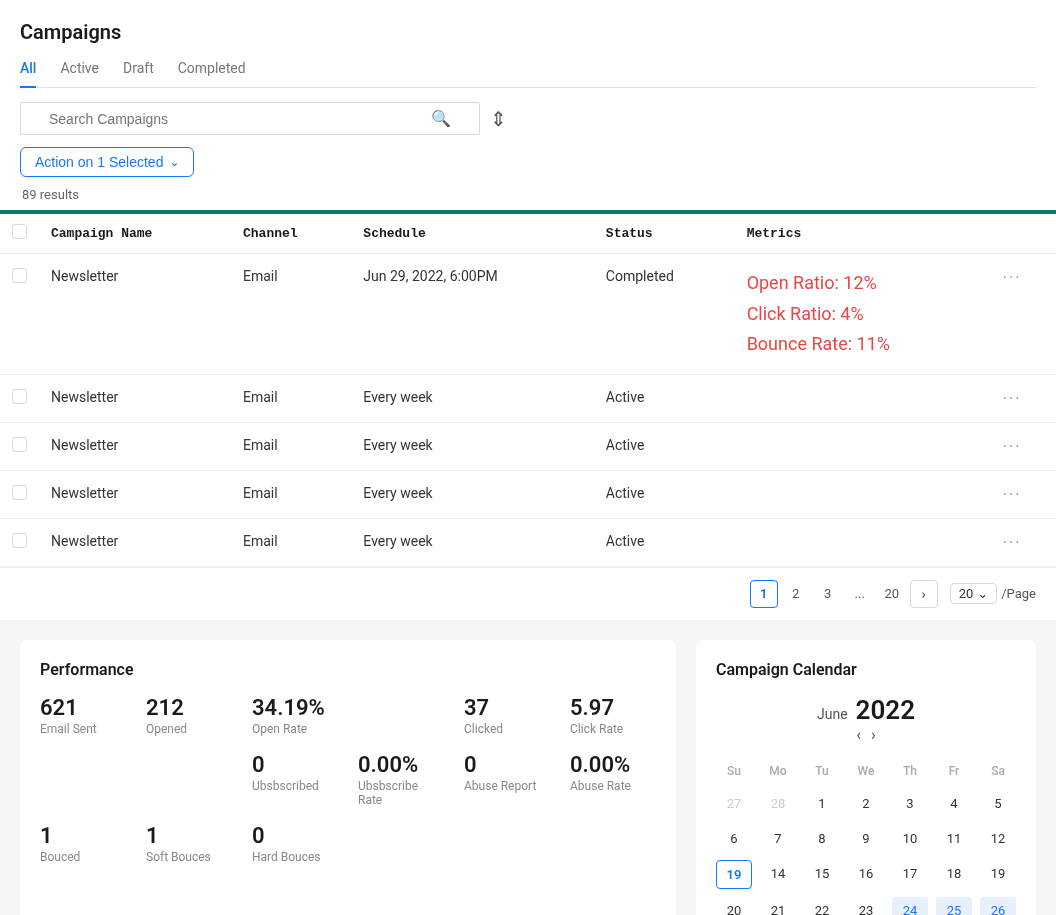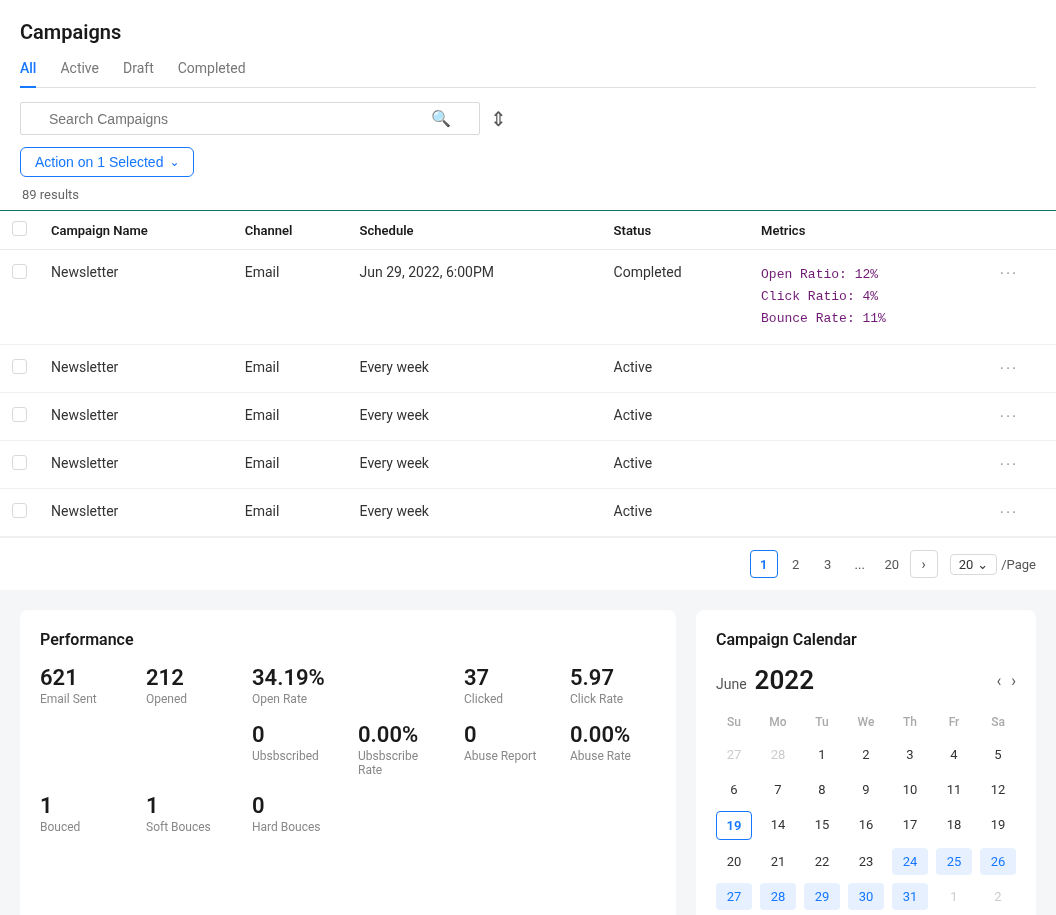--- a/index.html
+++ b/index.html
@@ -17,25 +17,25 @@
     .search-box input { border: none; outline: none; flex: 1; font-size: 14px; color: #999; }
     .search-icon { color: #999; font-size: 16px; }
     .sort-icon { font-size: 20px; color: #555; cursor: pointer; }
     .action-btn { border: 1.5px solid #1677ff; color: #1677ff; background: #fff; border-radius: 6px; padding: 6px 14px; cursor: pointer; font-size: 14px; display: flex; align-items: center; gap: 6px; }
     .action-btn .chevron { font-size: 12px; }
     .results-count { font-size: 13px; color: #666; margin-bottom: 8px; padding: 0 2px; }
 
     
     .table-section { background: #fff; }
     table { width: 100%; border-collapse: collapse; }
-    thead th { font-weight: 600; font-size: 13px; padding: 10px 12px; text-align: left; color: #1a1a1a; border-bottom: 1px solid #e8e8e8; border-top: 1px solid #0f766e; }
+    thead th { font-weight: 600; font-size: 13px; padding: 10px 12px; text-align: left; color: #1a1a1a; border-bottom: 1px solid #e8e8e8; border-top: 4px solid #0f766e; font-family: Liberation Mono, monospace; }
     thead th:first-child { width: 36px; }
     tbody td { padding: 14px 12px; font-size: 14px; color: #333; border-bottom: 1px solid #f0f0f0; vertical-align: top; }
     .checkbox { width: 15px; height: 15px; border: 1px solid #d9d9d9; border-radius: 3px; display: inline-block; cursor: pointer; }
-    .metrics-cell { font-size: 13px; color: #701a75; line-height: 1.7; font-family: Liberation Mono, monospace; }
+    .metrics-cell { font-size: 18px; color: #ef4444; line-height: 1.7; }
     .more-btn { color: #999; cursor: pointer; letter-spacing: 2px; font-size: 16px; }
 
     
     .pagination-row { display: flex; align-items: center; justify-content: flex-end; padding: 12px 20px; background: #fff; gap: 4px; border-top: 1px solid #f0f0f0; }
     .page-num { width: 28px; height: 28px; display: flex; align-items: center; justify-content: center; font-size: 13px; cursor: pointer; border-radius: 4px; color: #555; }
     .page-num.current { border: 1px solid #1677ff; color: #1677ff; font-weight: 600; }
     .page-num.dots { cursor: default; }
     .page-nav { width: 28px; height: 28px; display: flex; align-items: center; justify-content: center; border: 1px solid #d9d9d9; border-radius: 4px; cursor: pointer; color: #555; }
     .per-page { display: flex; align-items: center; border: 1px solid #d9d9d9; border-radius: 4px; padding: 2px 8px; margin-left: 8px; font-size: 13px; gap: 4px; cursor: pointer; }
     .slash-page { font-size: 13px; color: #555; }
@@ -46,21 +46,21 @@
     
     .performance-card { background: #fff; border-radius: 8px; padding: 20px; flex: 1; }
     .card-title { font-size: 16px; font-weight: 600; margin-bottom: 16px; color: #1a1a1a; }
     .perf-grid { display: grid; grid-template-columns: 1fr 1fr 1fr 1fr 1fr 1fr; gap: 16px 20px; }
     .perf-item { }
     .perf-value { font-size: 22px; font-weight: 600; color: #1a1a1a; }
     .perf-label { font-size: 12px; color: #888; margin-top: 2px; }
 
     
     .calendar-card { background: #fff; border-radius: 8px; padding: 20px; width: 340px; flex-shrink: 0; }
-    .cal-header { display: flex; align-items: center; justify-content: space-between; margin-bottom: 16px; }
+    .cal-header { display: flex; align-items: center; justify-content: space-between; margin-bottom: 16px; flex-direction: column; }
     .cal-month-year { display: flex; align-items: baseline; gap: 8px; }
     .cal-month { font-size: 14px; color: #555; }
     .cal-year { font-size: 26px; font-weight: 600; color: #1a1a1a; }
     .cal-nav { display: flex; gap: 10px; }
     .cal-nav-btn { cursor: pointer; color: #555; font-size: 16px; }
     .cal-grid { display: grid; grid-template-columns: repeat(7, 1fr); gap: 8px; }
     .cal-day-header { text-align: center; font-size: 12px; color: #aaa; padding: 4px 0; font-weight: 500; }
     .cal-day { text-align: center; font-size: 13px; padding: 6px 2px; border-radius: 4px; cursor: pointer; color: #333; }
     .cal-day.other-month { color: #ccc; }
     .cal-day.today { border: 1.5px solid #1677ff; color: #1677ff; font-weight: 600; border-radius: 4px; }

